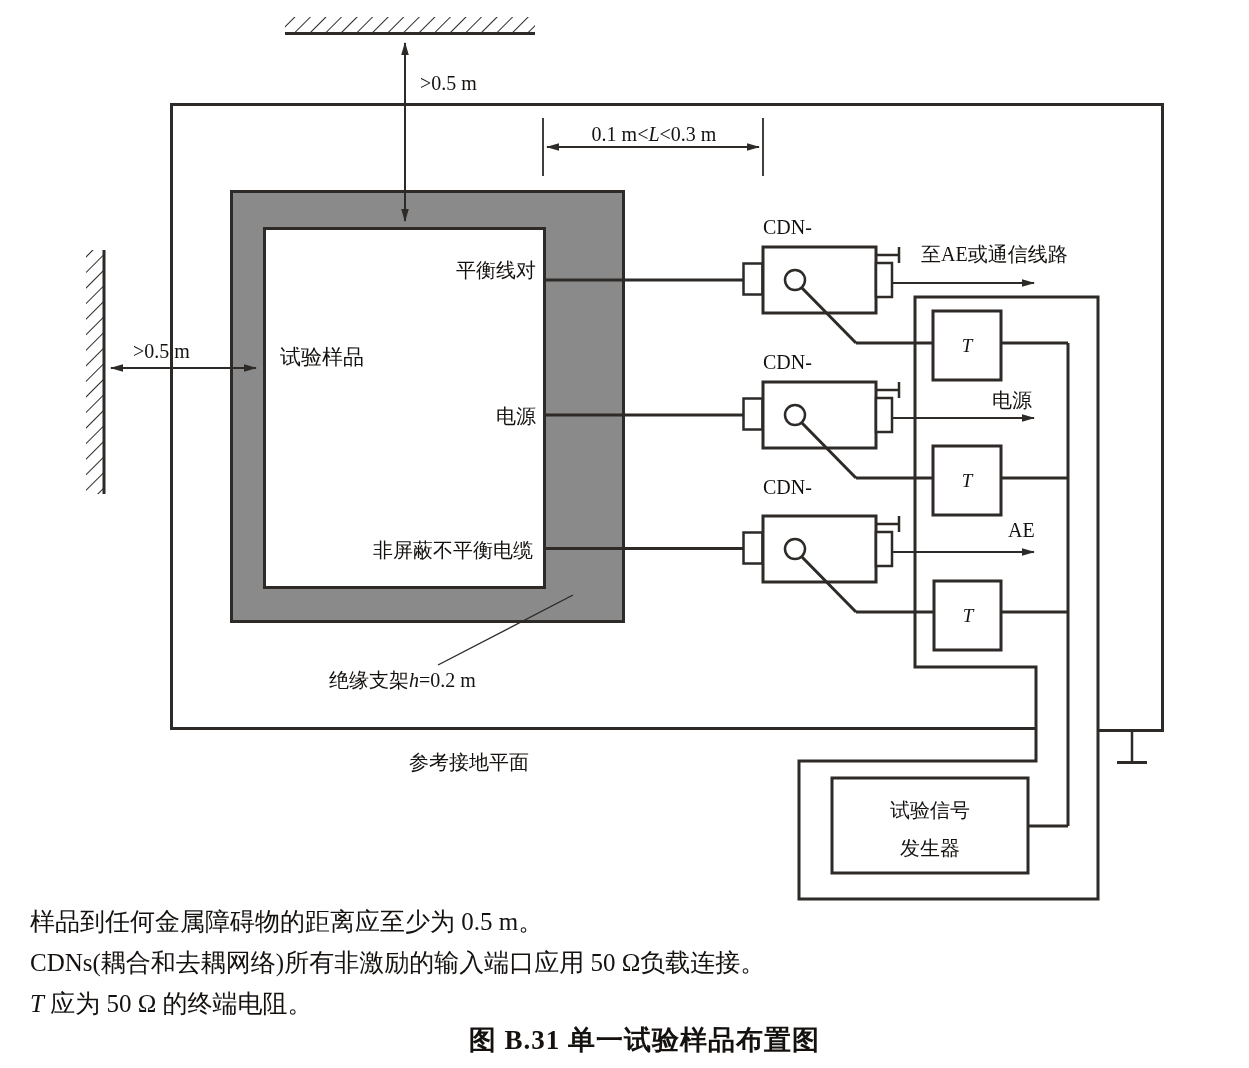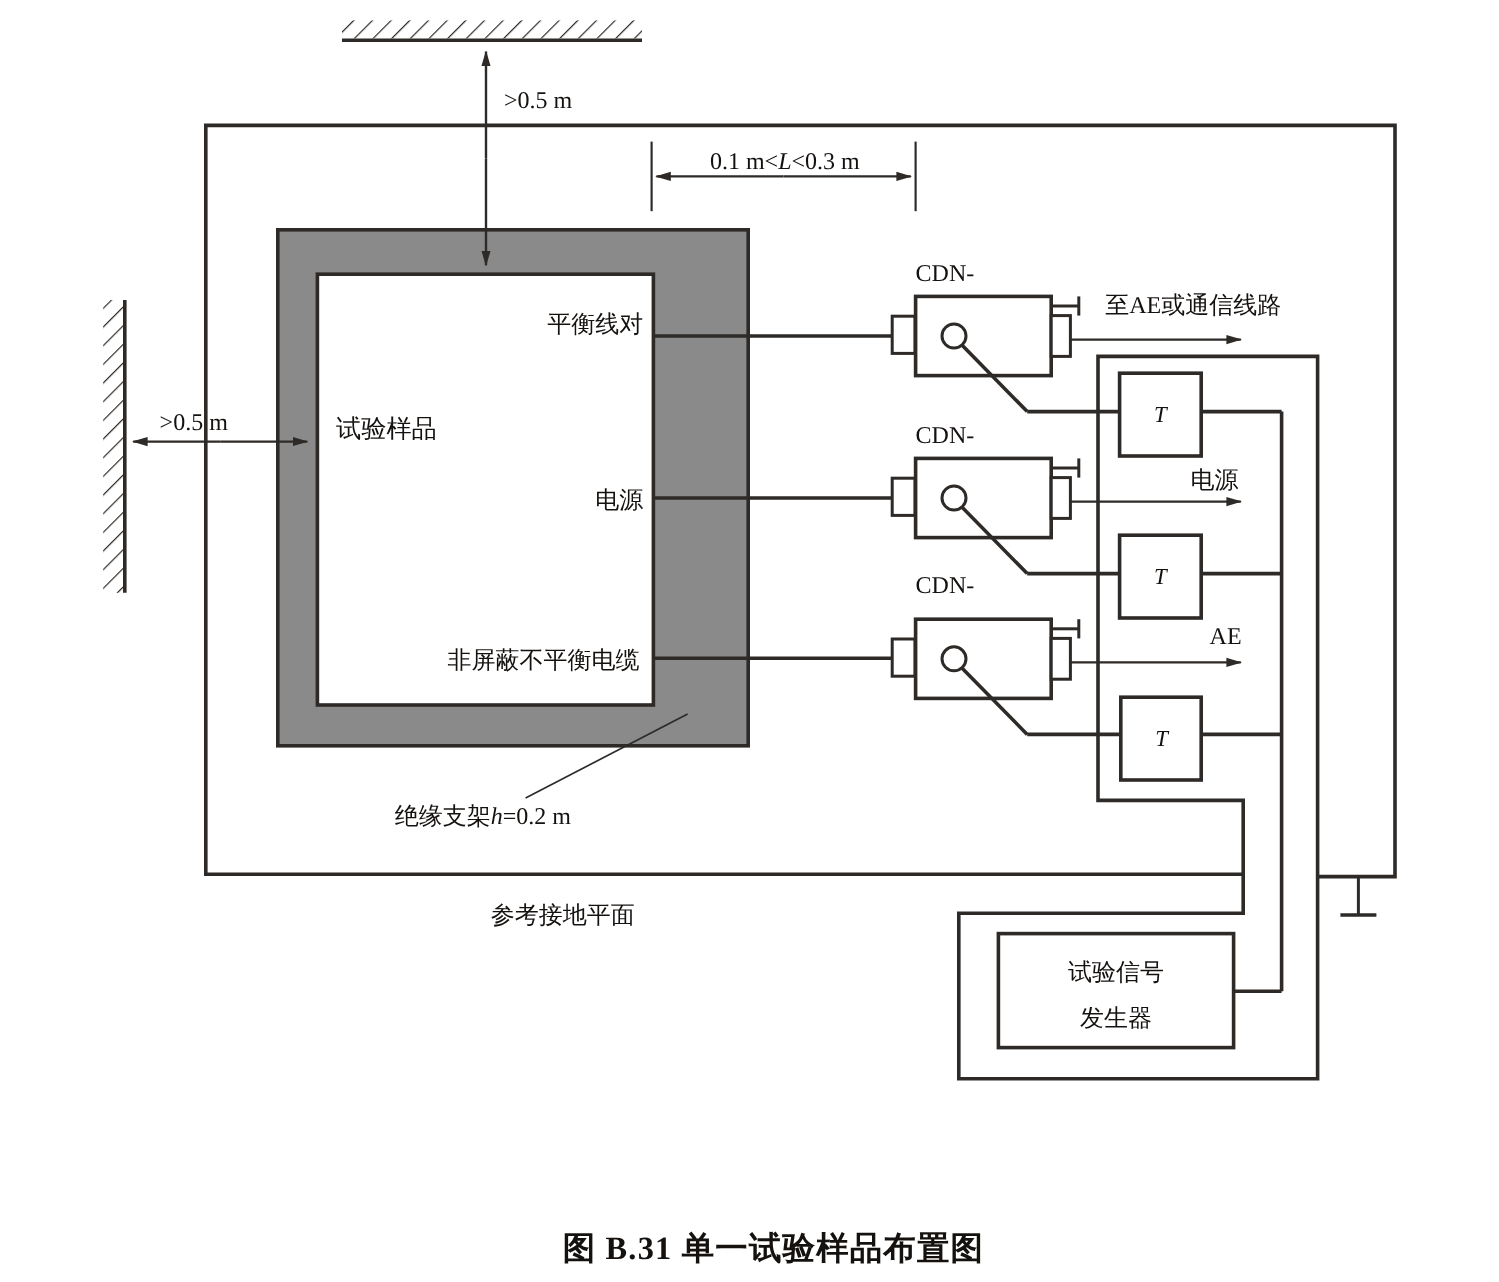--- a/index.html
+++ b/index.html
@@ -117,16 +117,21 @@
 
   <line x1="1132" y1="731" x2="1132" y2="762" stroke="#2d2a27" stroke-width="2.5"></line>
   <line x1="1117" y1="762.5" x2="1147" y2="762.5" stroke="#2d2a27" stroke-width="3"></line>
 
   <line x1="573" y1="595" x2="438" y2="665" stroke="#2d2a27" stroke-width="1.4"></line>
   <text x="329" y="687" font-size="20"><tspan>绝缘支架</tspan><tspan font-style="italic">h</tspan><tspan>=0.2 m</tspan></text>
 
   <text x="409" y="769" font-size="20">参考接地平面</text>
 </svg>
 
+<div class="notes">
+  <div class="note"><span>样品到任何金属障碍物的距离应至少为 0.5 m。</span></div>
+  <div class="note"><span>CDNs(耦合和去耦网络)所有非激励的输入端口应用 50 Ω负载连接。</span></div>
+  <div class="note"><i>T</i><span> 应为 50 Ω 的终端电阻。</span></div>
+</div>
 
 <div id="figure-title">图 B.31  单一试验样品布置图</div>
 
 </div>
 
 </body></html>

